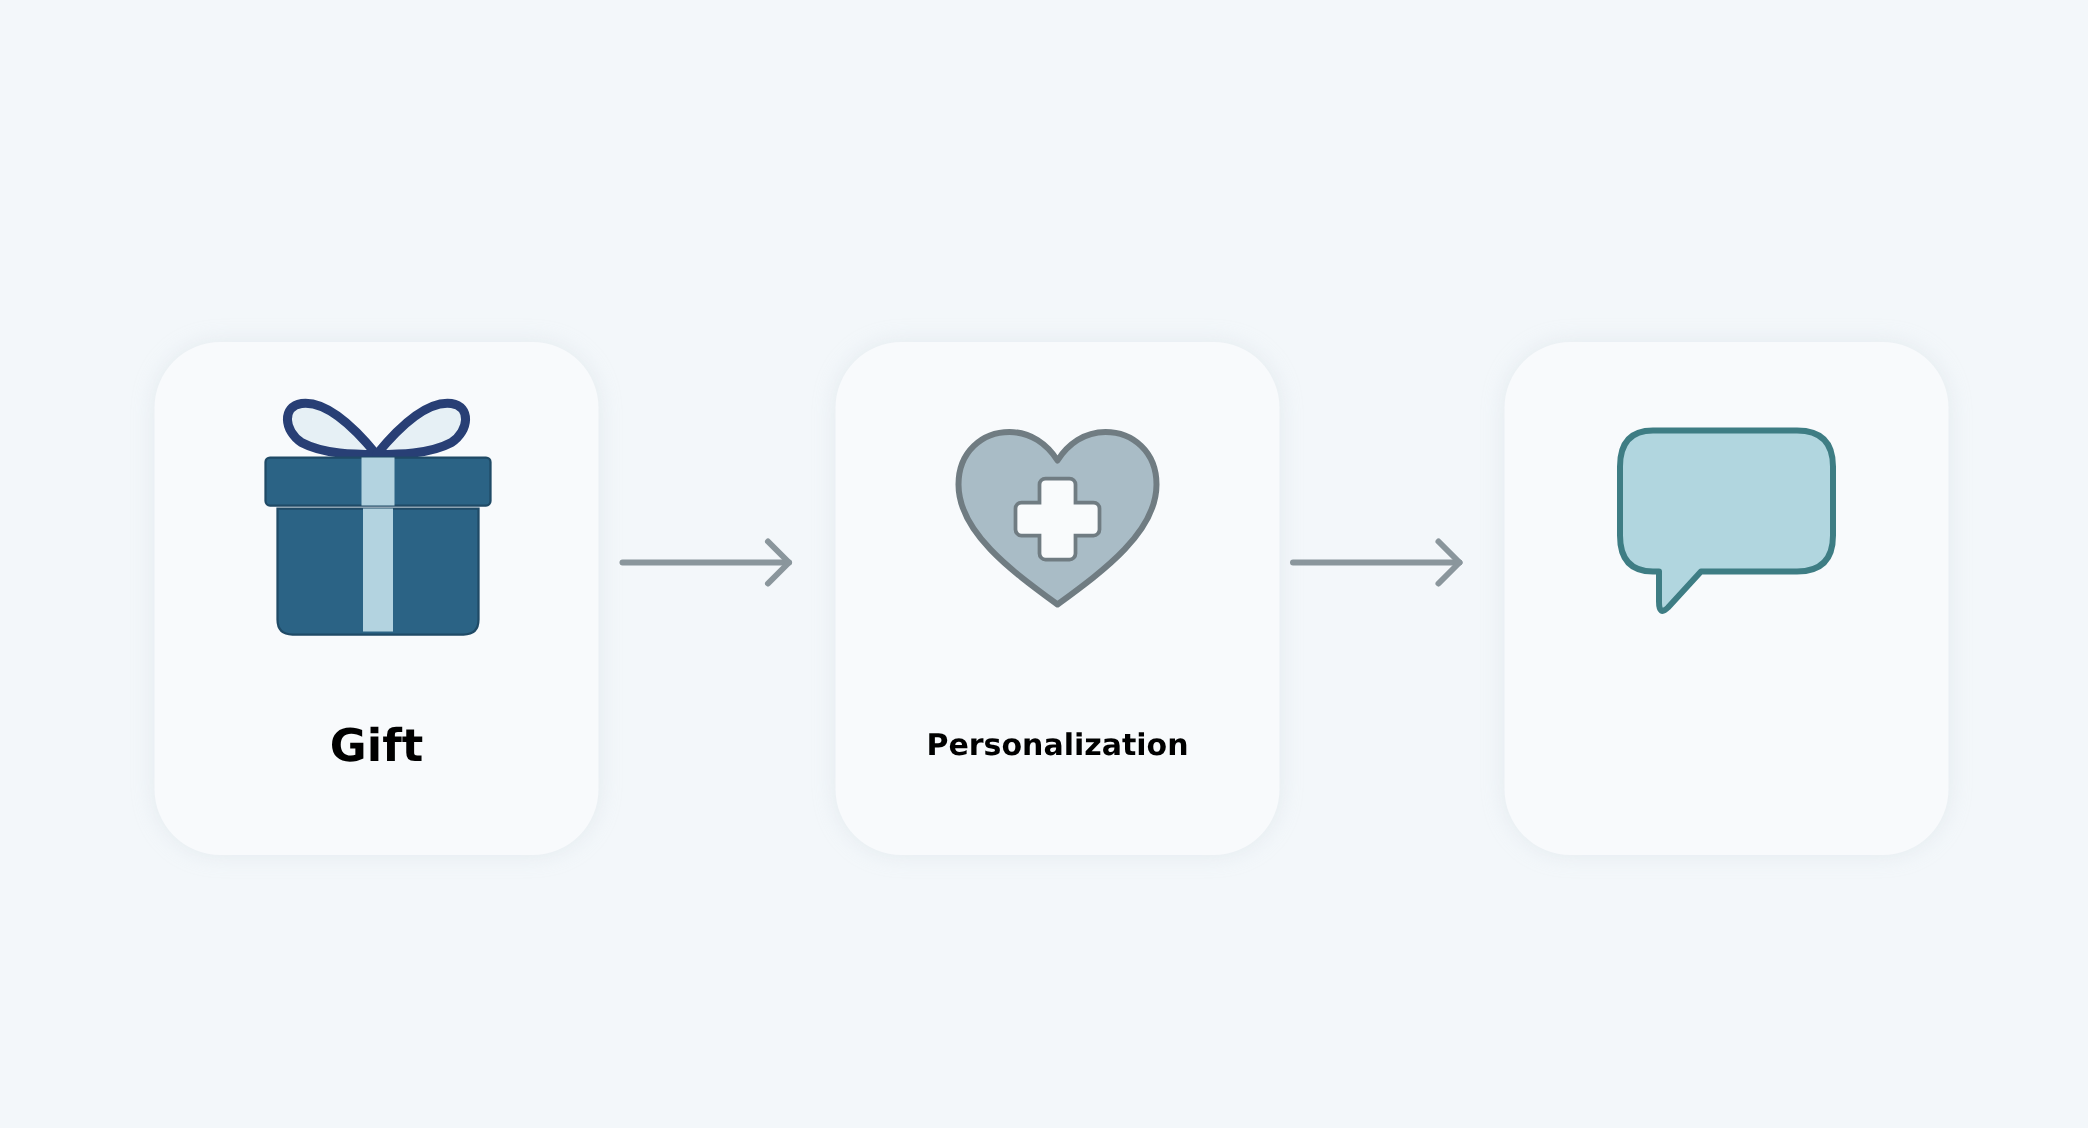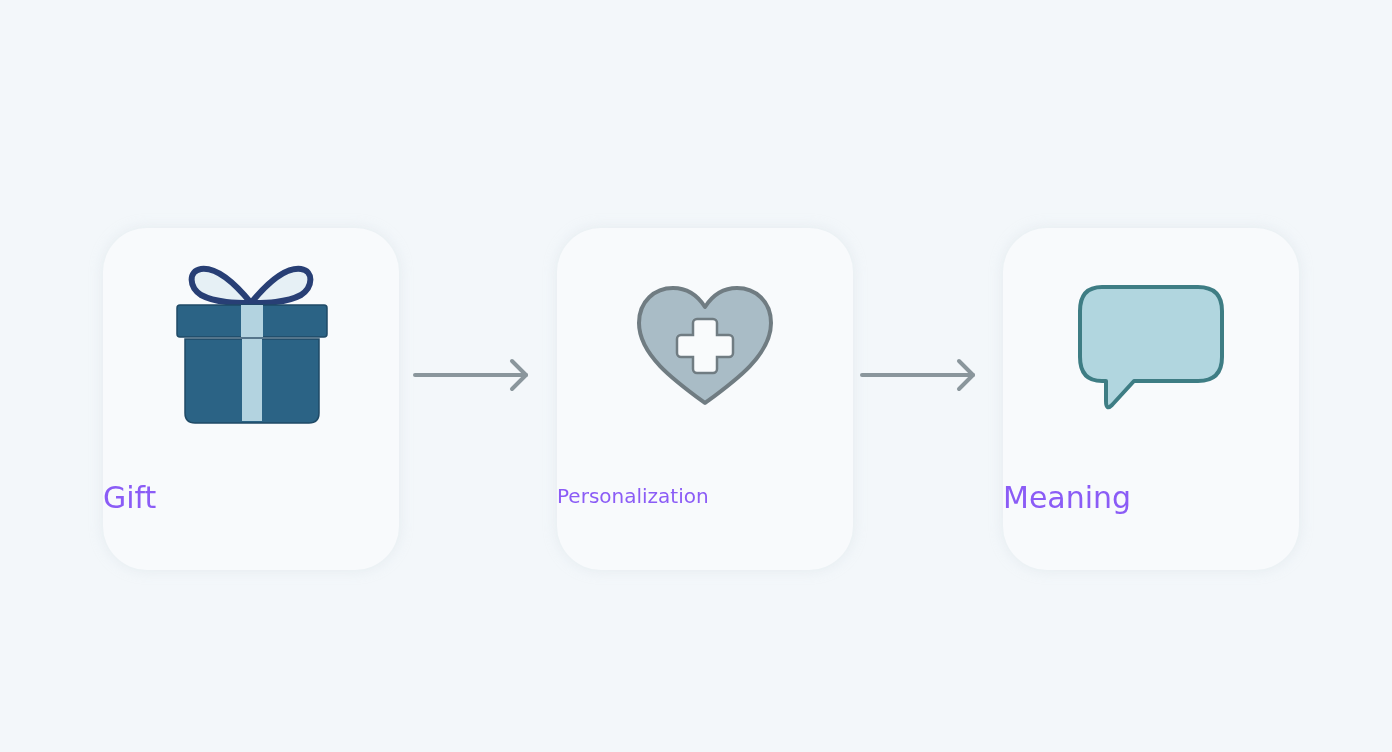--- a/index.html
+++ b/index.html
@@ -10,22 +10,22 @@
     position:relative;
   }
   .card {
     position:absolute; top:228px; width:296px; height:342px;
     border-radius:44px;
     background:#f8fafc;
     box-shadow:0 0 14px rgba(200,212,222,0.35);
   }
   .card .icon { position:absolute; left:0; right:0; top:0; height:240px; display:flex; align-items:center; justify-content:center; }
   .card .label {
-    position:absolute; left:0; right:0; top:252px; text-align:left;
-    color:#8b5cf6; font-weight:400;
+    position:absolute; left:0; right:0; top:252px; text-align:center;
+    color:#000000; font-weight:700;
   }
   .arrow { position:absolute; top:356px; }
 </style>
 </head>
 <body>
 
 <div class="card" style="left:103px;">
   <div class="icon">
     <svg width="160" height="170" viewBox="0 0 160 170">
 
@@ -66,14 +66,13 @@
     <polyline points="100,5 114,19 100,33" fill="none" stroke="#8a969c" stroke-width="4" stroke-linecap="round" stroke-linejoin="round"></polyline>
   </svg>
 </div>
 
 <div class="card" style="left:1003px;">
   <div class="icon">
     <svg width="150" height="130" viewBox="0 0 150 130">
       <path d="M26 4 H122 Q146 4 146 28 V74 Q146 98 122 98 H58 L36 122 Q30 128 30 118 V98 H26 Q4 98 4 74 V28 Q4 4 26 4 Z" fill="#b1d6df" stroke="#3e7d84" stroke-width="4" stroke-linejoin="round"></path>
     </svg>
   </div>
-  <div class="label" style="font-size:30px;">Meaning</div>
 </div>
 
 </body></html>

